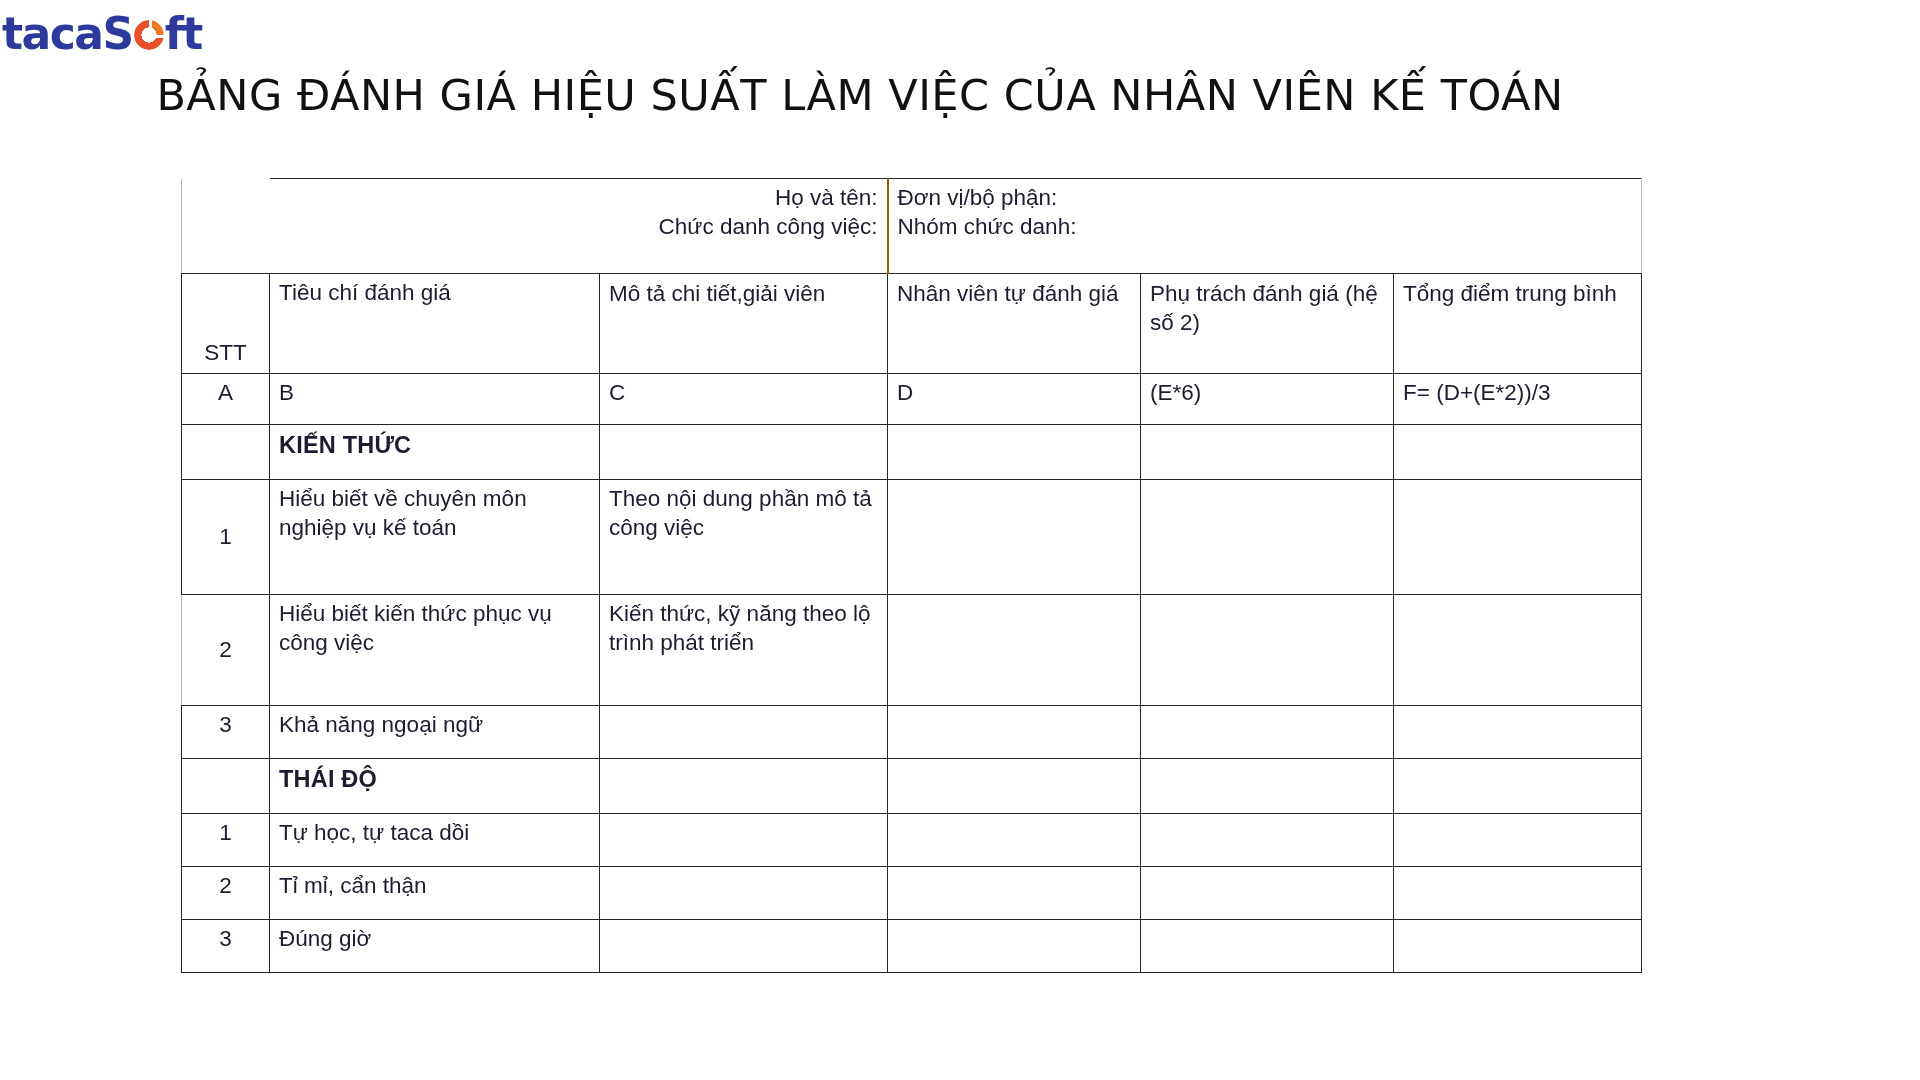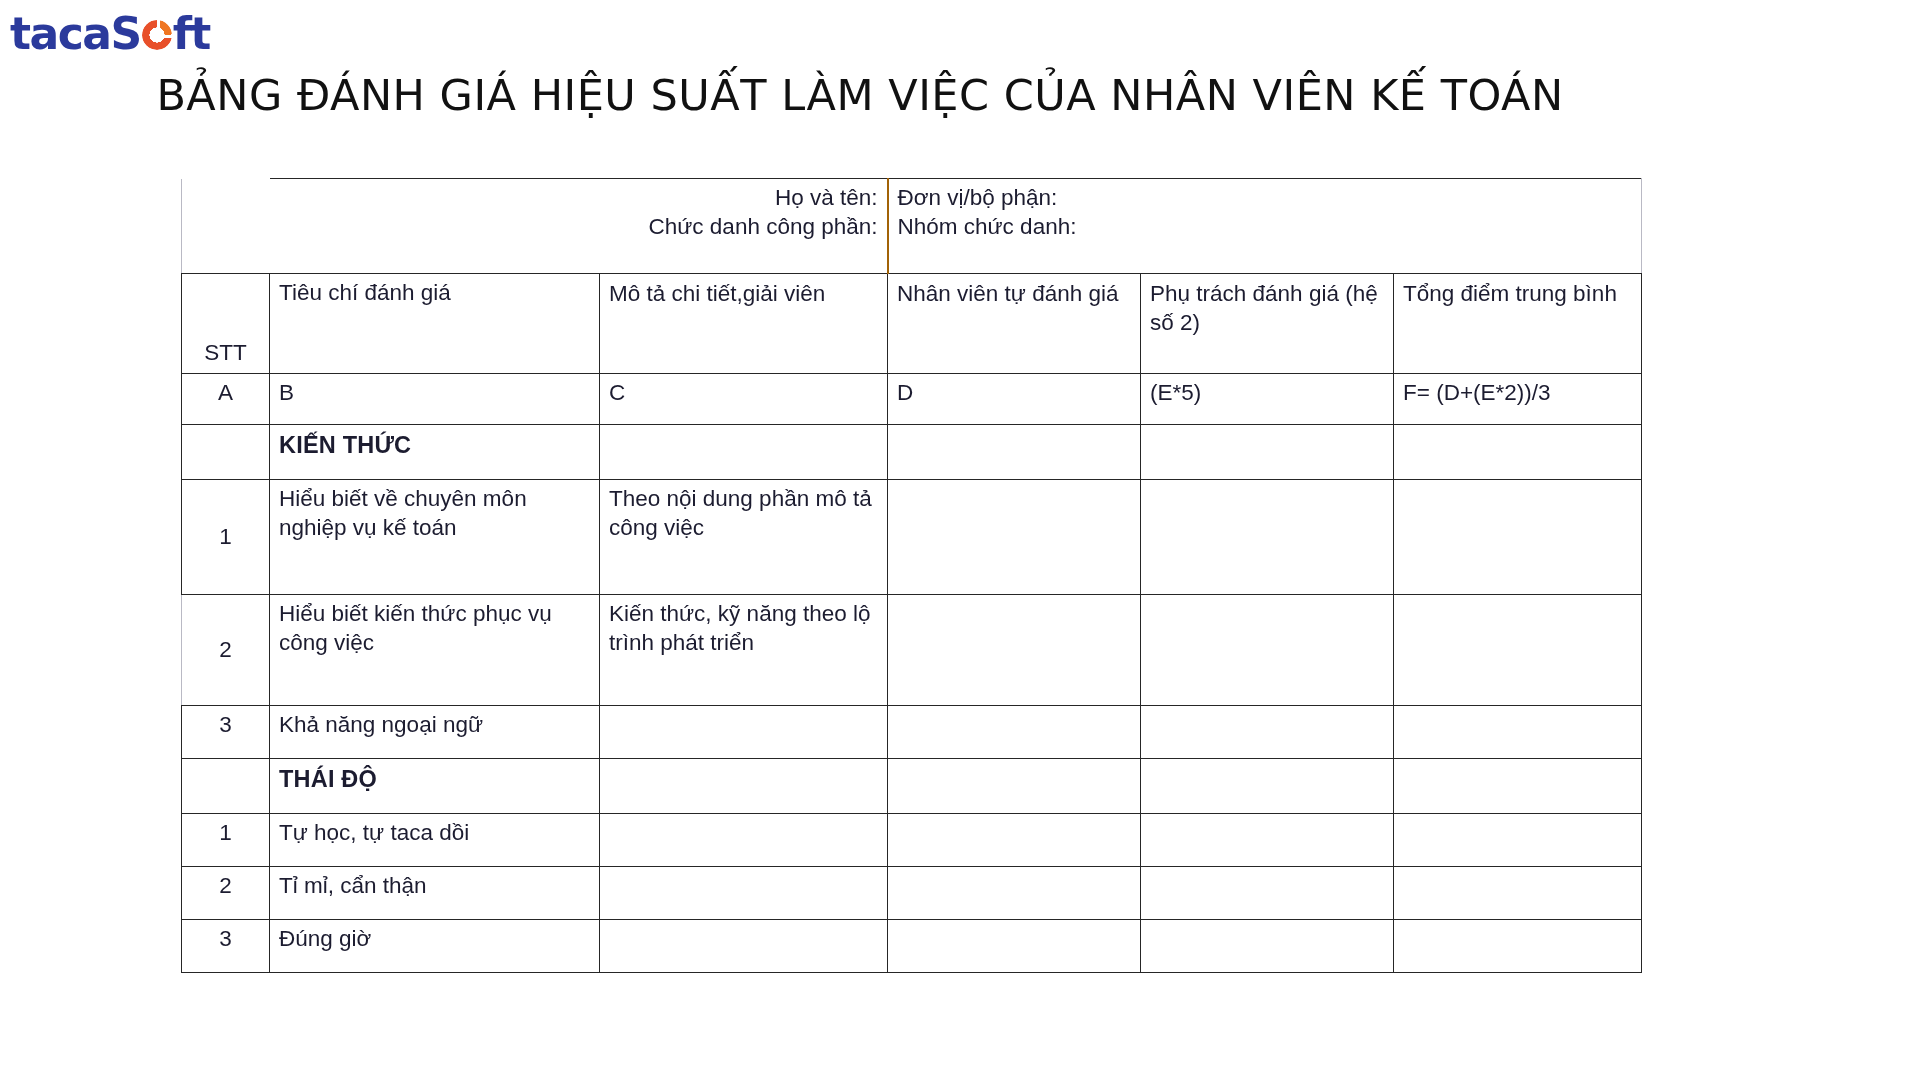--- a/index.html
+++ b/index.html
@@ -11,21 +11,21 @@
     width: 1920px;
     height: 1080px;
     overflow: hidden;
     font-family: "Liberation Sans", sans-serif;
     color: #1a1a2e;
   }
 
   
   .logo {
     position: absolute;
-    left: 10px;
+    left: 2px;
     top: 10px;
     display: flex;
     align-items: center;
     height: 48px;
     user-select: none;
   }
   .logo-text {
     font-family: "DejaVu Sans", sans-serif;
     font-size: 44px;
     font-weight: 700;
@@ -202,21 +202,21 @@
       <col class="c-self">
         <col class="c-mgr">
         <col class="c-total">
     </colgroup>
     <tbody>
 
       <tr class="info-row">
         <td class="info-spacer"></td>
         <td class="info-left" colspan="2">
           <div class="info-line">Họ và tên:</div>
-          <div class="info-line">Chức danh công phần:</div>
+          <div class="info-line">Chức danh công việc:</div>
         </td>
         <td class="info-right" colspan="3">
           <div class="info-line">Đơn vị/bộ phận:</div>
           <div class="info-line">Nhóm chức danh:</div>
         </td>
       </tr>
 
       <tr class="head-row">
         <td class="stt-cell">STT</td>
         <td>Tiêu chí đánh giá</td>
@@ -224,21 +224,21 @@
         <td class="hdr-top">Nhân viên tự đánh giá</td>
         <td class="hdr-top">Phụ trách đánh giá (hệ số 2)</td>
         <td class="hdr-top">Tổng điểm trung bình</td>
       </tr>
 
       <tr class="legend-row">
         <td class="ctr">A</td>
         <td>B</td>
         <td>C</td>
         <td>D</td>
-        <td>(E*5)</td>
+        <td>(E*6)</td>
         <td>F= (D+(E*2))/3</td>
       </tr>
 
       <tr class="section-row">
         <td class="ctr"></td>
         <td class="section">KIẾN THỨC</td>
         <td></td>
         <td></td>
         <td></td>
         <td></td>

